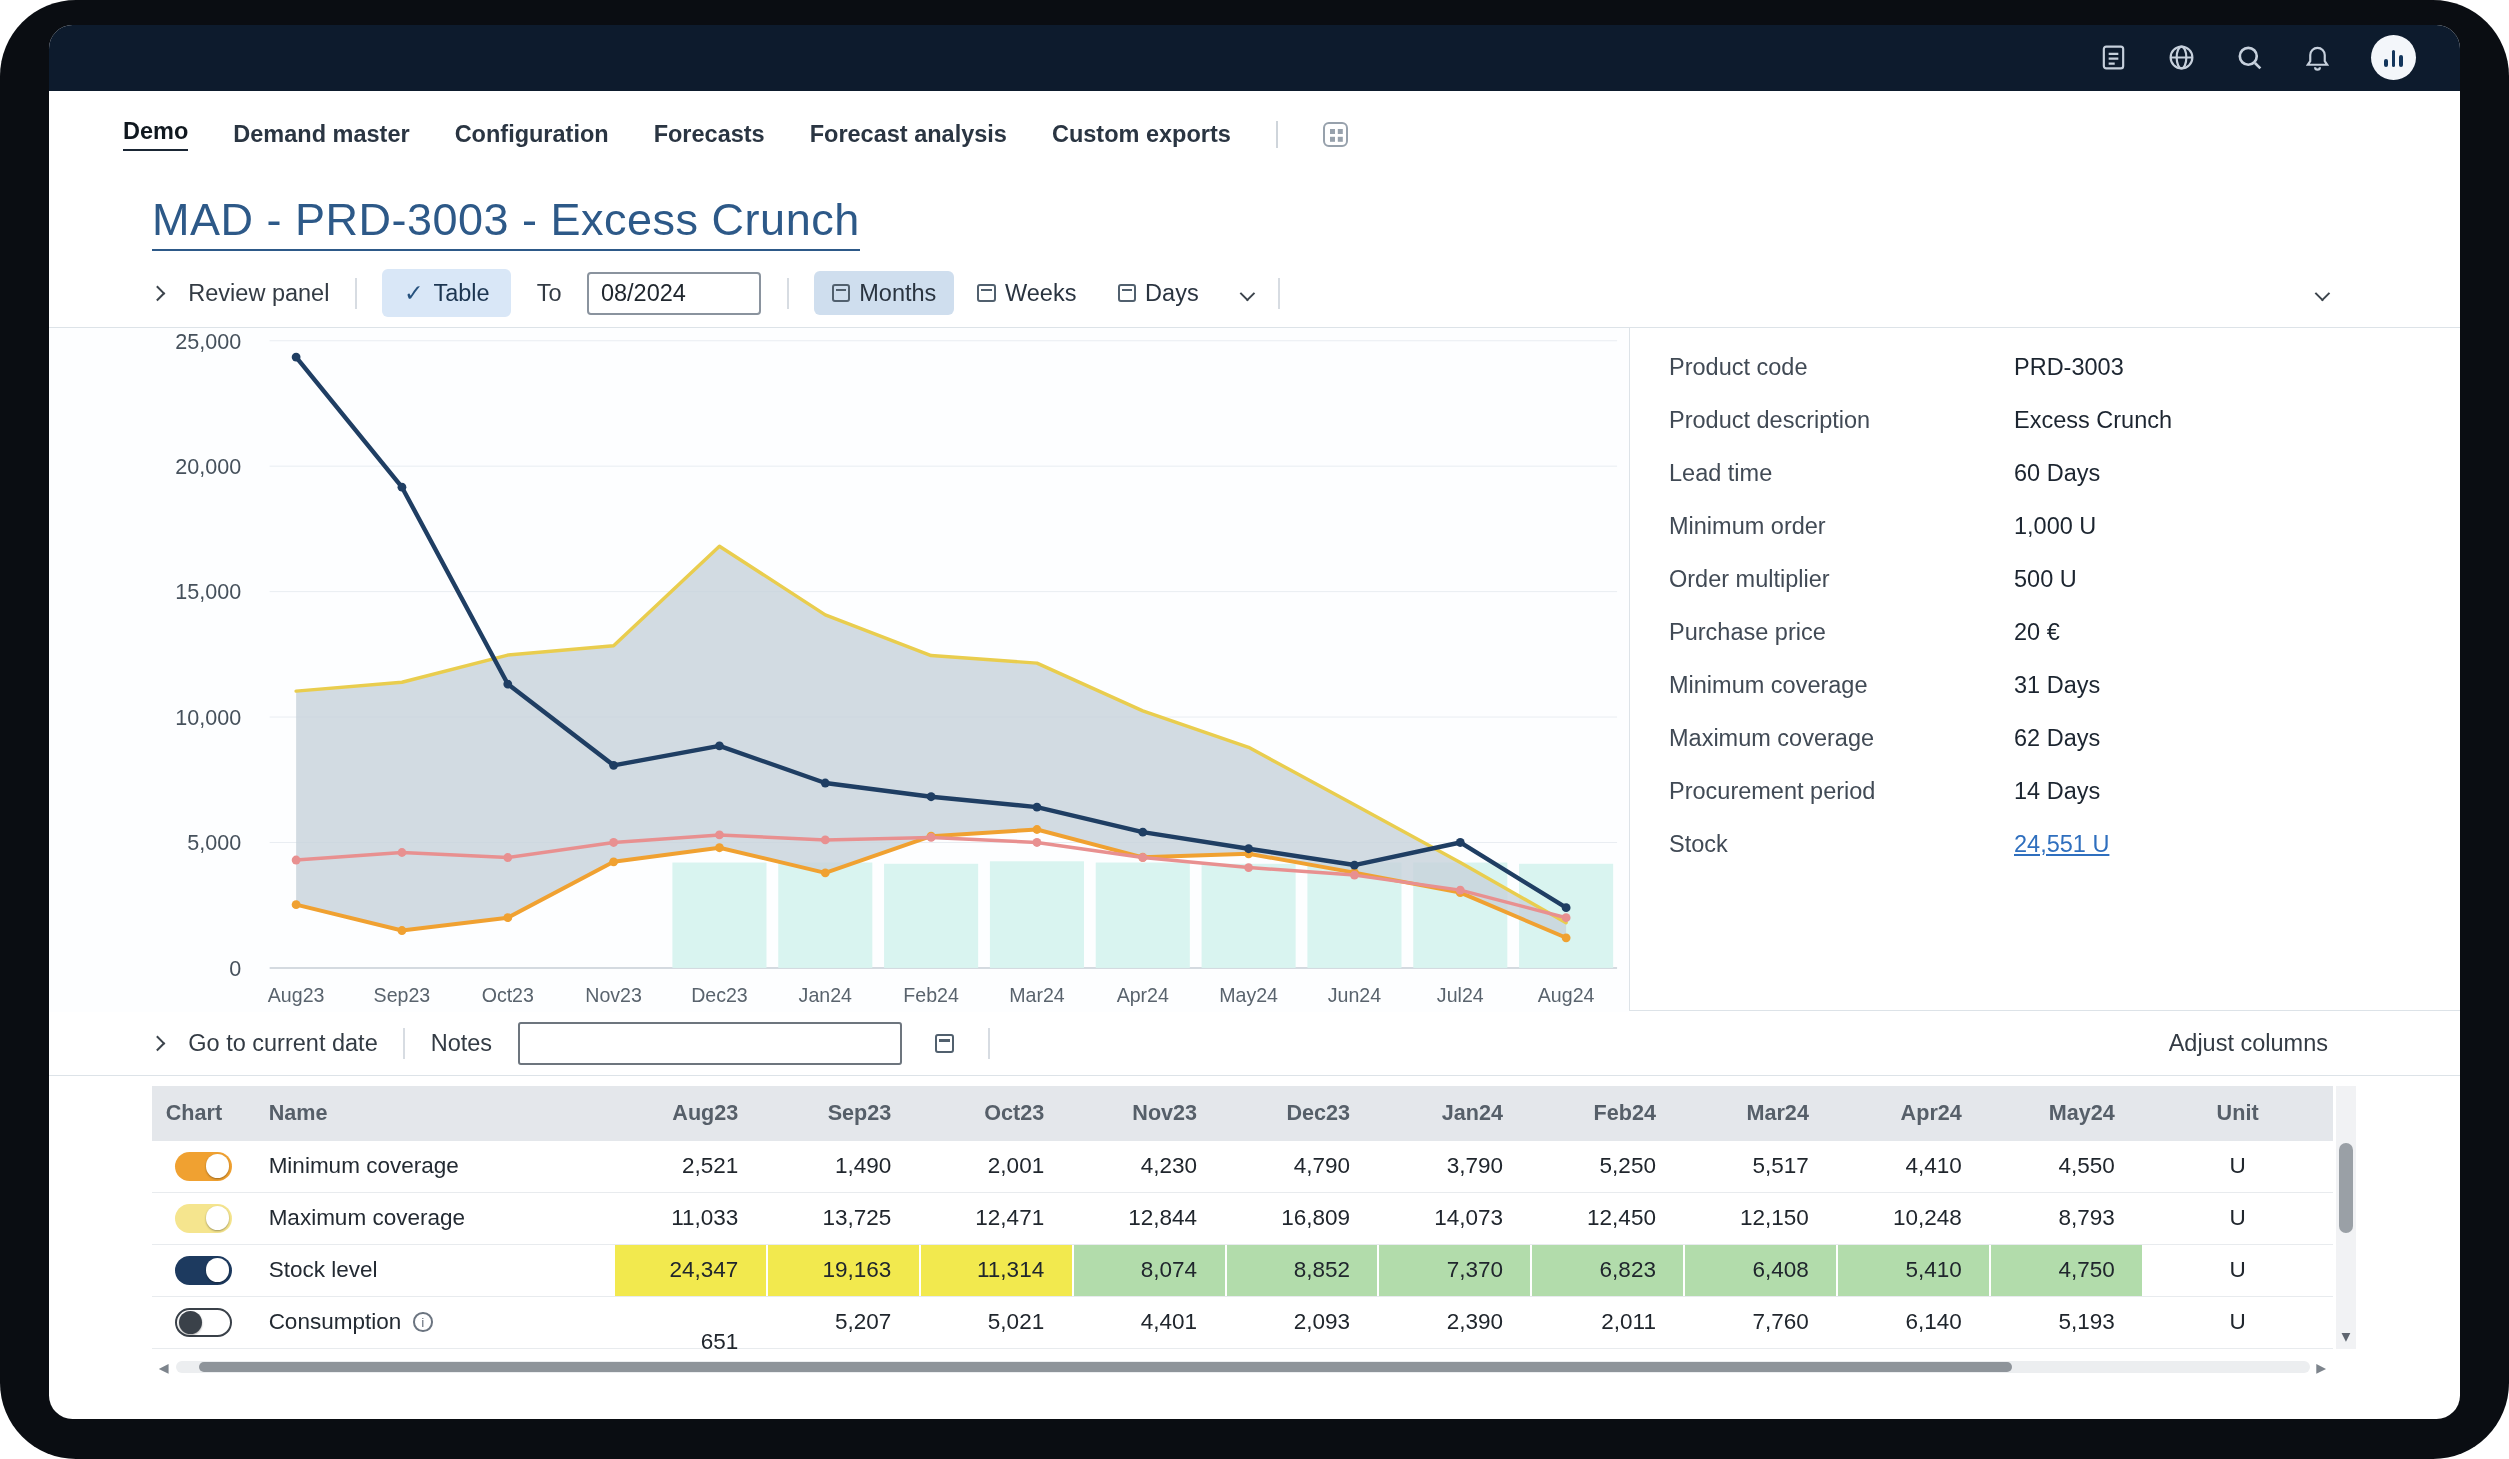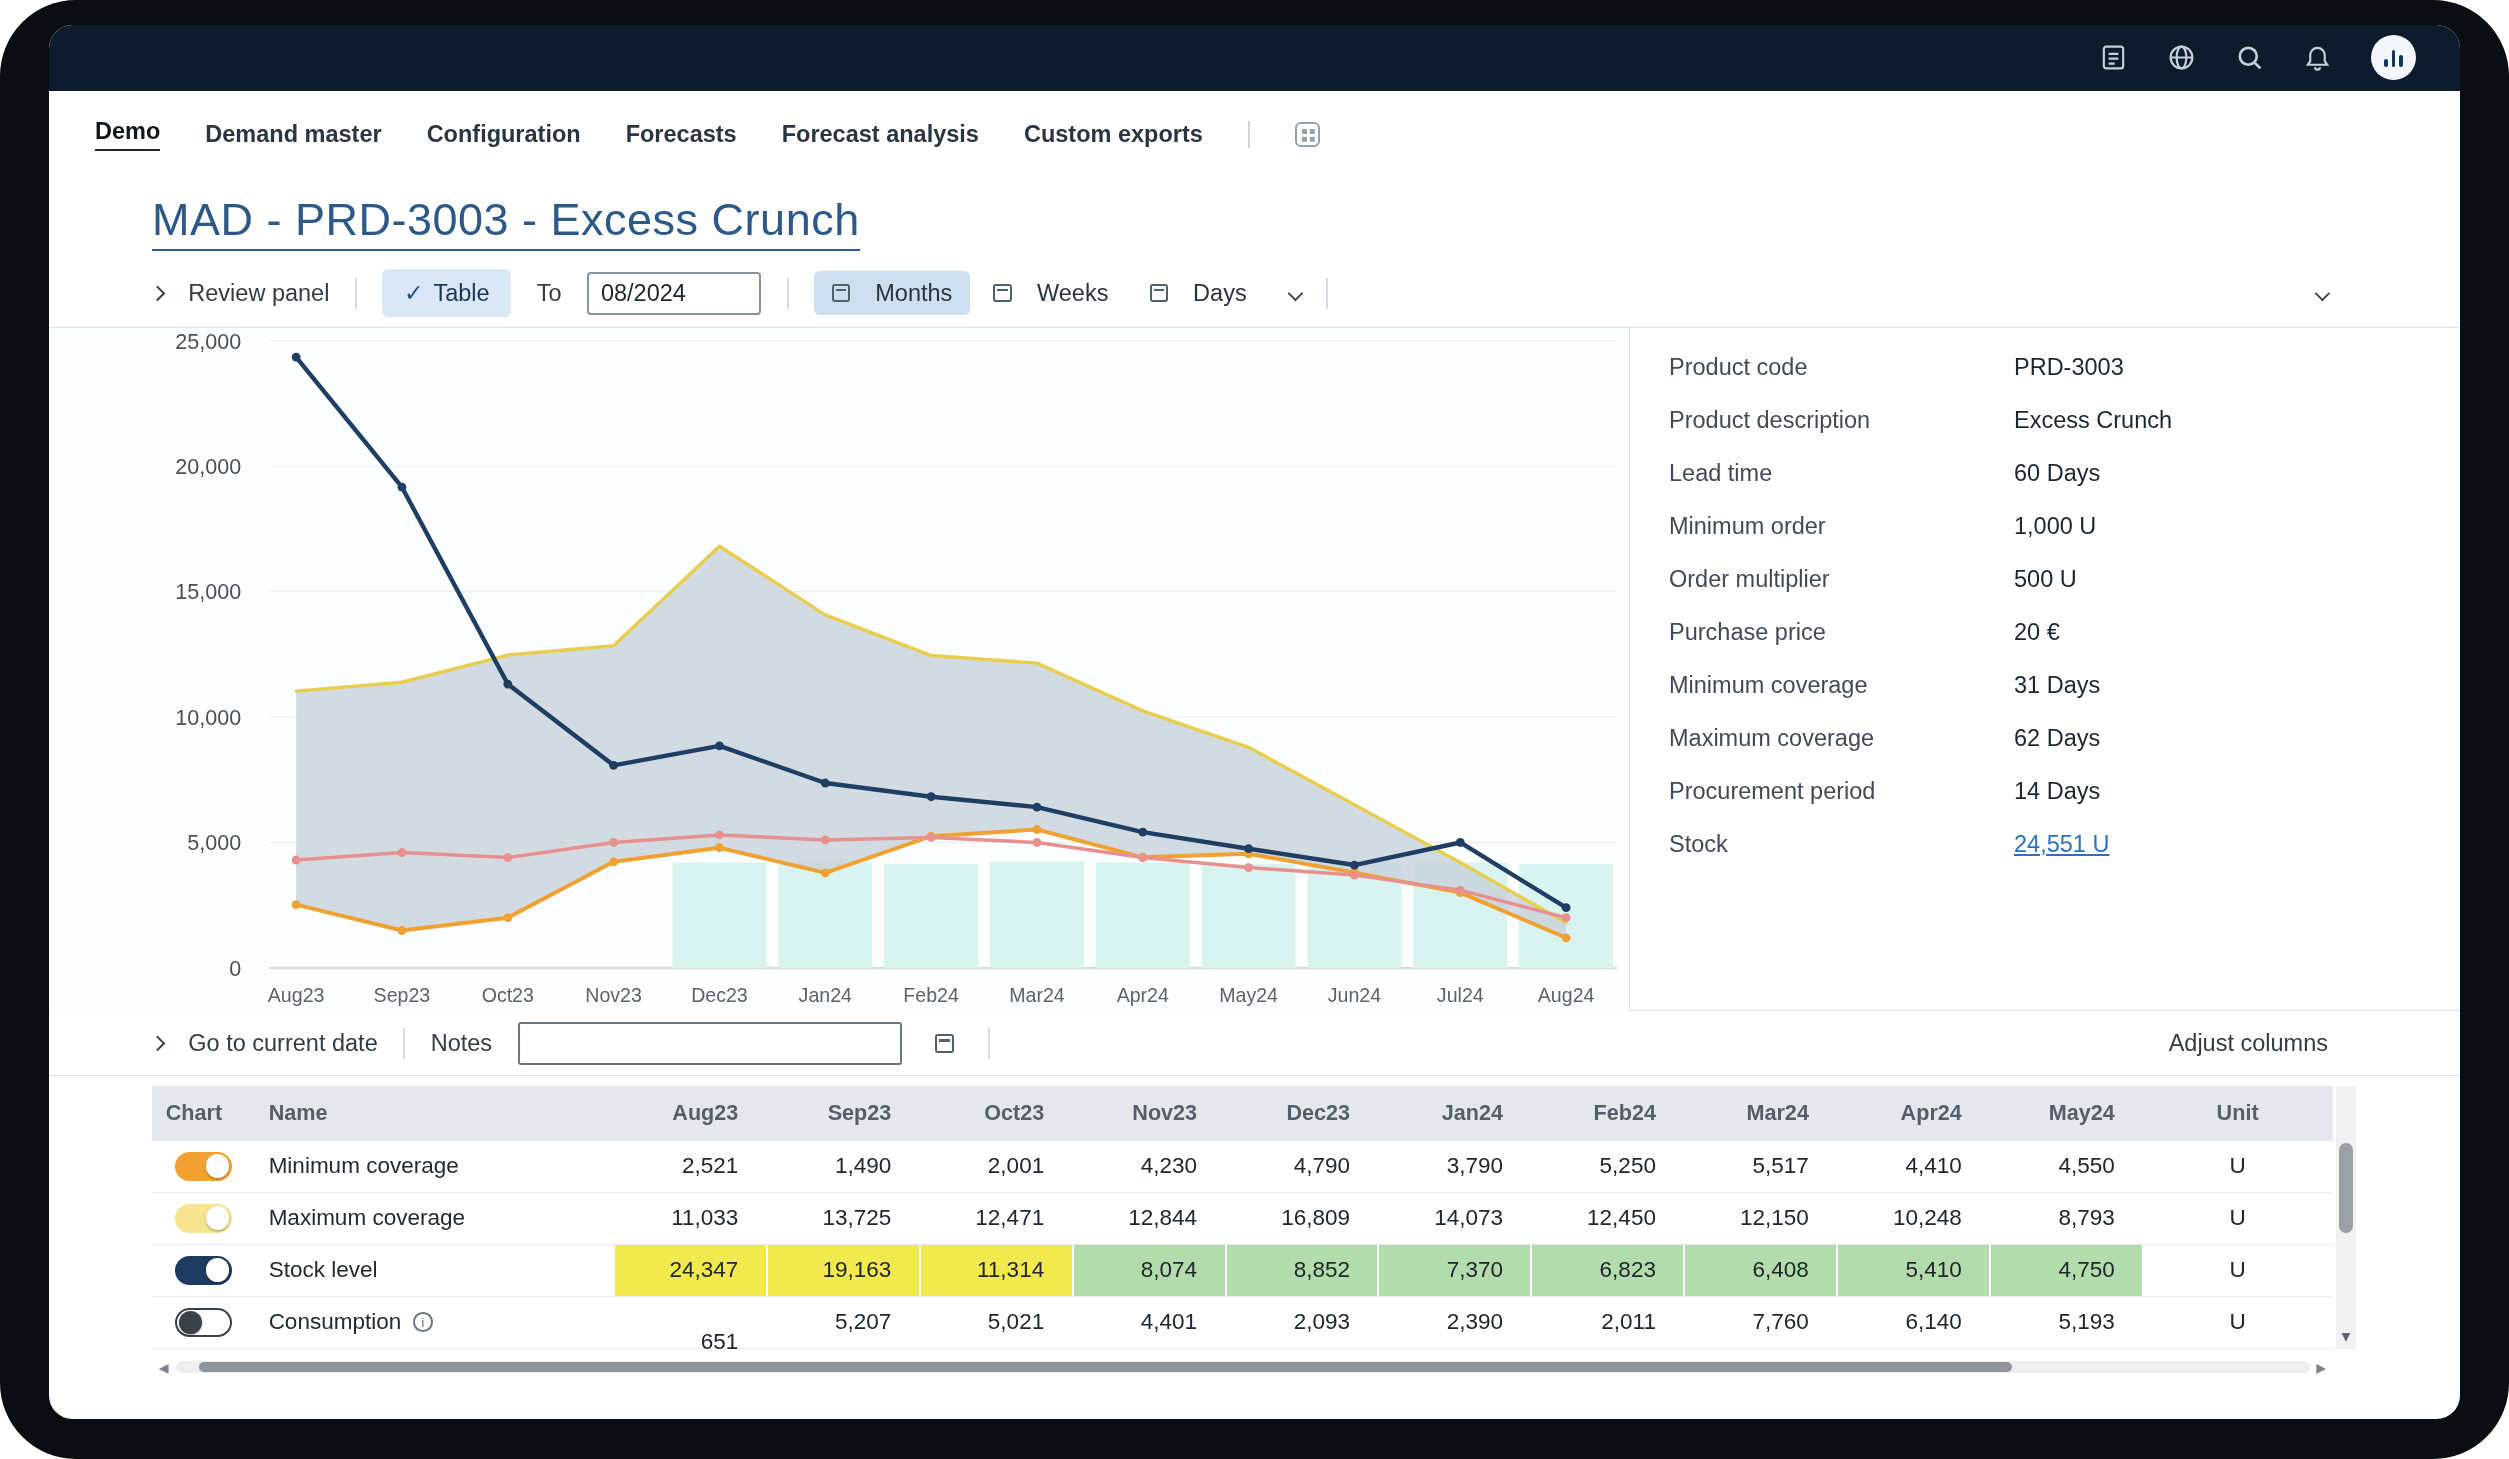--- a/index.html
+++ b/index.html
@@ -26,21 +26,21 @@
   .avatar { width:45px; height:45px; border-radius:50%; background:#f3f6fa;
             display:flex; align-items:center; justify-content:center; }
   .avatar .logo-bars { height:19.6px; }
   .avatar .logo-bars i { width:3.9px; }
   .avatar .logo-bars i:nth-child(1){ height:8.8px;  background:#12355c; }
   .avatar .logo-bars i:nth-child(2){ height:17.6px; background:#12355c; }
   .avatar .logo-bars i:nth-child(3){ height:12.7px; background:#12355c; }
 
   
   .nav { position:absolute; top:66px; left:0; right:0; height:88px;
-         display:flex; align-items:center; padding-left:46px; gap:45px; background:#fff; }
+         display:flex; align-items:center; padding-left:74px; gap:45px; background:#fff; }
   .nav-item { font-size:23.5px; font-weight:600; color:#2a3542; cursor:pointer; white-space:nowrap; }
   .nav-item.active { font-weight:700; color:#10181f; border-bottom:2.9px solid #1a2634; padding-bottom:3.9px; }
   .nav-sep { width:2px; height:27.4px; background:#cfd5db; }
   .grid-ico { width:25.5px; height:25.5px; border:2px solid #97a1ac; border-radius:5.9px; position:relative; }
   .grid-ico::before { content:""; position:absolute; left:4.9px; top:4.9px; width:4.9px; height:4.9px;
                       background:#97a1ac; box-shadow:7.8px 0 #97a1ac, 0 7.8px #97a1ac, 7.8px 7.8px #97a1ac; }
 
   
   .title { position:absolute; top:169px; left:103px; font-size:45px; font-weight:500;
            color:#2d5988; letter-spacing:0.5px; }
@@ -54,21 +54,21 @@
           border-right:2.9px solid #3c444c; border-bottom:2.9px solid #3c444c; }
   .chev.right { transform:rotate(-45deg); }
   .chev.down  { transform:rotate(45deg); }
   .vdiv { width:2px; height:31px; background:#d7dce2; }
   .pill-table { background:#d9e7f7; color:#1c3551; padding:9.8px 21.6px; border-radius:5.9px;
                 font-size:23.5px; display:flex; align-items:center; gap:9.8px; cursor:pointer; }
   .pill-table .chk { color:#27527e; font-size:23.5px; }
   .date-input { width:174px; height:43px; border:2px solid #8a939e; border-radius:3.9px;
                 font-size:23.5px; padding:0 11.8px; color:#20272e; background:#fff; }
   .gran-group { display:flex; align-items:center; gap:5.9px; }
-  .gran { display:flex; align-items:center; gap:25px; padding:8.8px 17.6px; border-radius:5.9px;
+  .gran { display:flex; align-items:center; gap:9px; padding:8.8px 17.6px; border-radius:5.9px;
           font-size:23.5px; color:#2a3440; cursor:pointer; }
   .gran.active { background:#cfdeee; }
   .cal-ico { width:18.6px; height:18.6px; border:2px solid #51606e; border-radius:2.9px;
              position:relative; display:inline-block; }
   .cal-ico::before { content:""; position:absolute; left:2px; right:2px; top:2.9px; height:2.9px; background:#51606e; }
   .tb1-right { position:absolute; right:29px; }
 
   
   .main { position:absolute; top:302px; left:0; right:0; height:684px;
           border-top:1px solid #dde3e8; border-bottom:1px solid #dde3e8; }

